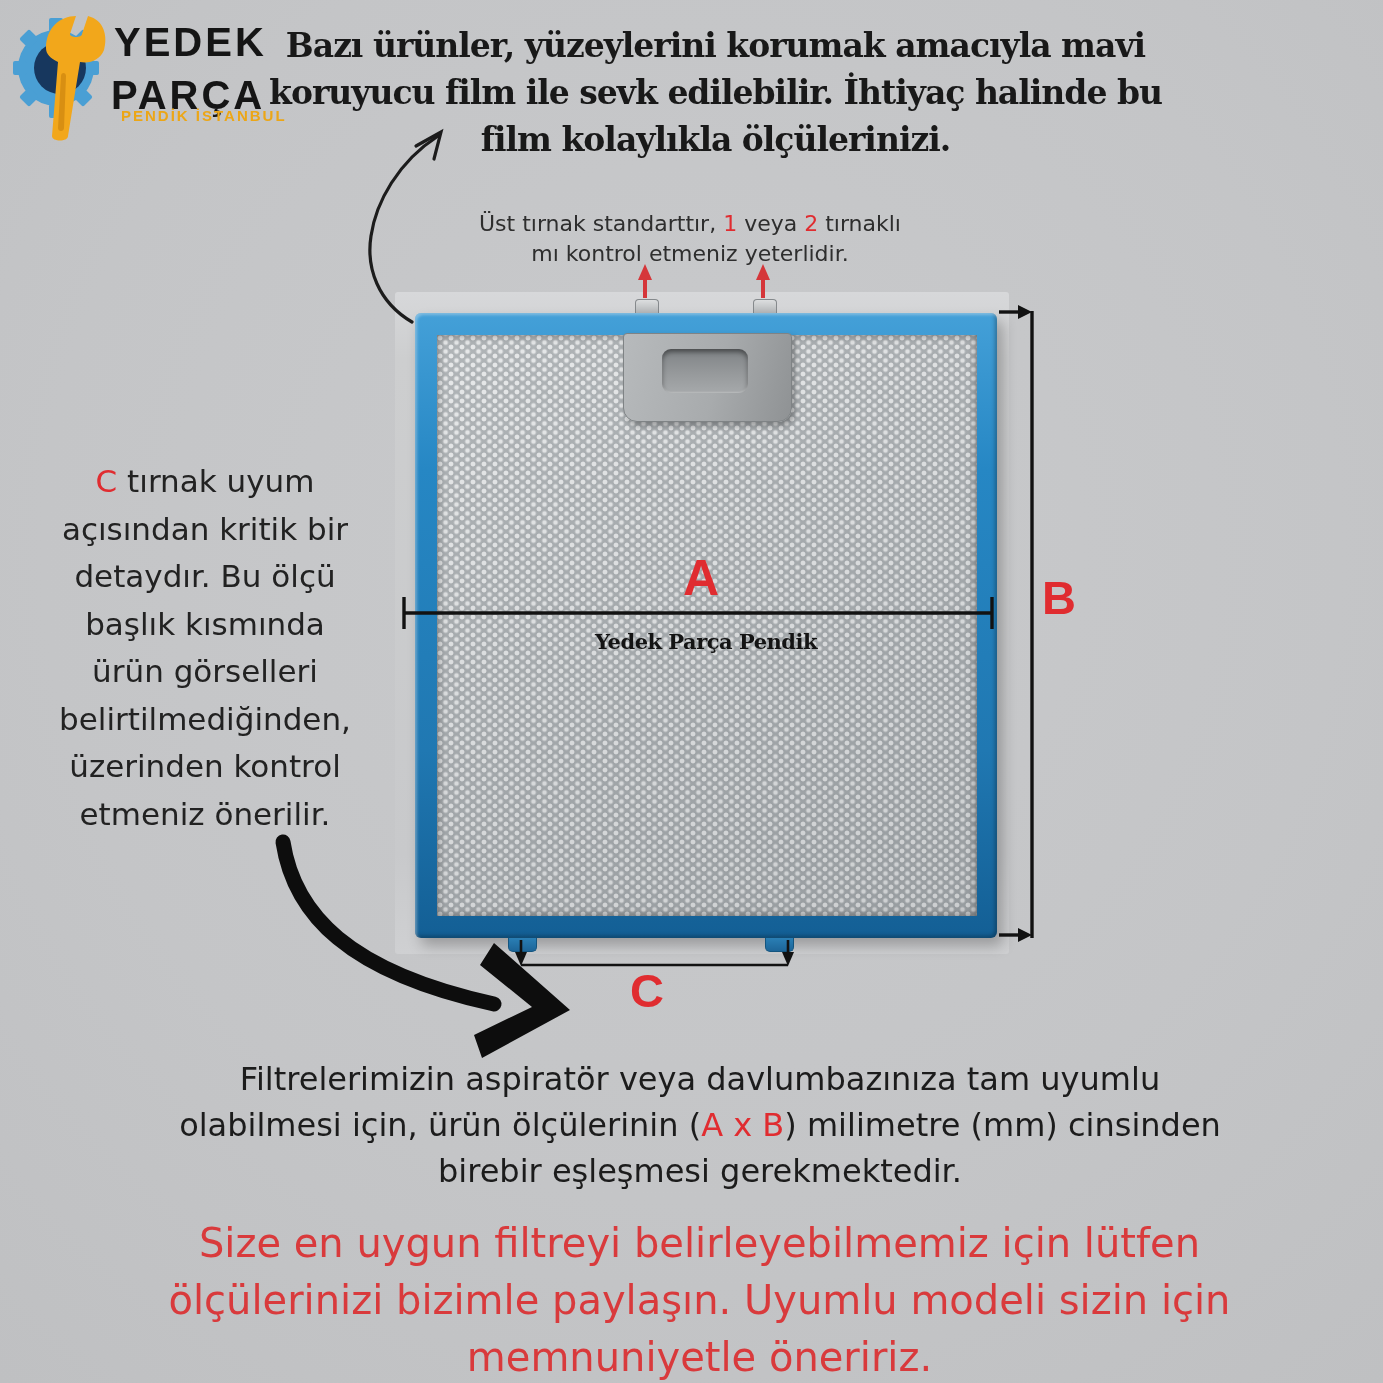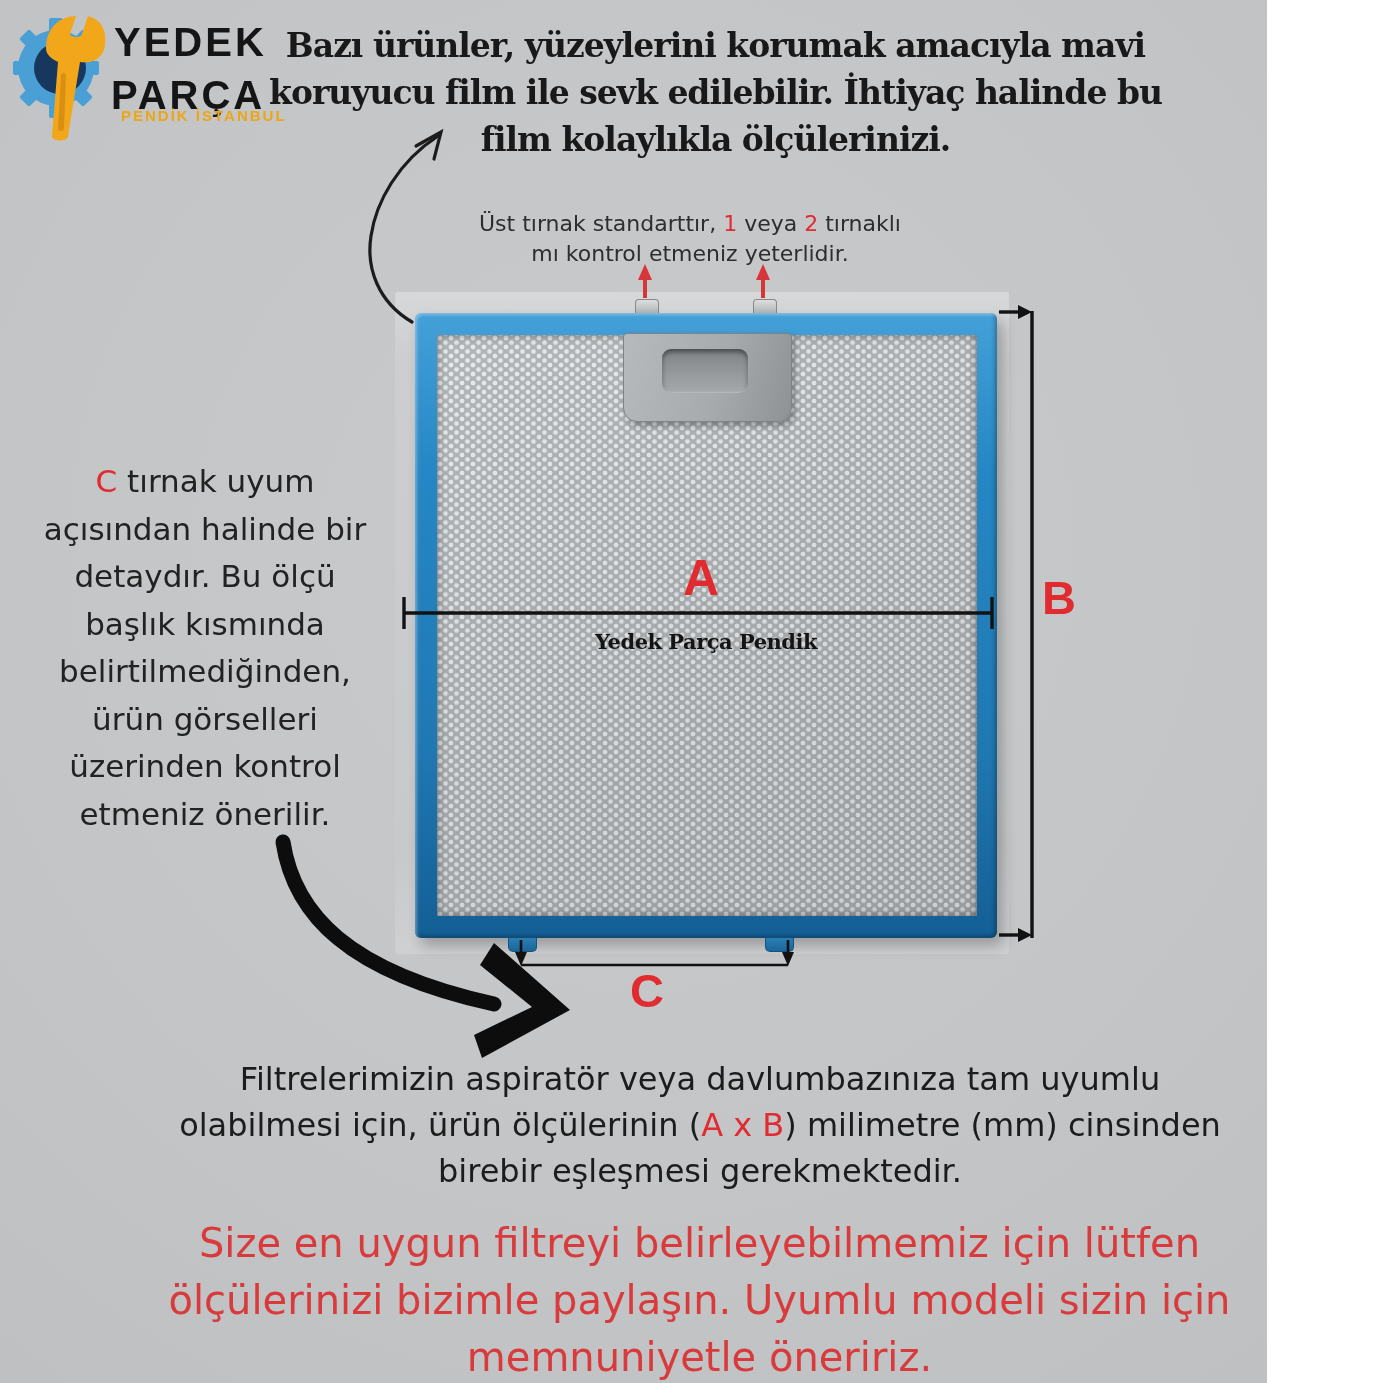--- a/index.html
+++ b/index.html
@@ -1,17 +1,17 @@
 <!DOCTYPE html>
 <html><head>
 <meta charset="utf-8">
 <style>
   html,body{margin:0;padding:0;}
   .canvas{
-    position:relative;width:1267px;height:1383px;overflow:hidden;
+    position:relative;width:1383px;height:1383px;overflow:hidden;
     background:radial-gradient(circle at 50% 40%, #c9cacc 0%, #c4c5c7 60%, #bfc0c2 100%);
     font-family:"DejaVu Sans", sans-serif;
   }
   .abs{position:absolute;}
   .nowrap{white-space:nowrap;}
   
   .logo-title{font-family:"Liberation Sans", sans-serif;font-weight:bold;color:#151515;
     font-size:40px;letter-spacing:3px;line-height:44px;}
   .logo-sub{font-family:"Liberation Sans", sans-serif;font-weight:bold;color:#eca616;
     font-size:15px;letter-spacing:2px;}
@@ -101,25 +101,25 @@
     <div class="nowrap">film kolaylıkla ölçülerinizi.</div>
   </div>
 
   <div class="abs tab-note">
     <div class="nowrap"><span>Üst tırnak standarttır, </span><span class="red">1</span><span> veya </span><span class="red">2</span><span> tırnaklı</span></div>
     <div class="nowrap">mı kontrol etmeniz yeterlidir.</div>
   </div>
 
   <div class="abs left-note">
     <div class="nowrap"><span class="red">C</span><span> tırnak uyum</span></div>
-    <div class="nowrap">açısından halinde bir</div>
+    <div class="nowrap">açısından kritik bir</div>
     <div class="nowrap">detaydır. Bu ölçü</div>
     <div class="nowrap">başlık kısmında</div>
+    <div class="nowrap">ürün görselleri</div>
     <div class="nowrap">belirtilmediğinden,</div>
-    <div class="nowrap">ürün görselleri</div>
     <div class="nowrap">üzerinden kontrol</div>
     <div class="nowrap">etmeniz önerilir.</div>
   </div>
 
   <div class="abs photo-bg"></div>
   <div class="abs top-tab" style="left:635px;"></div>
   <div class="abs top-tab" style="left:753px;"></div>
   <div class="abs frame"></div>
   <div class="abs mesh"></div>
   <div class="abs handle"></div>

